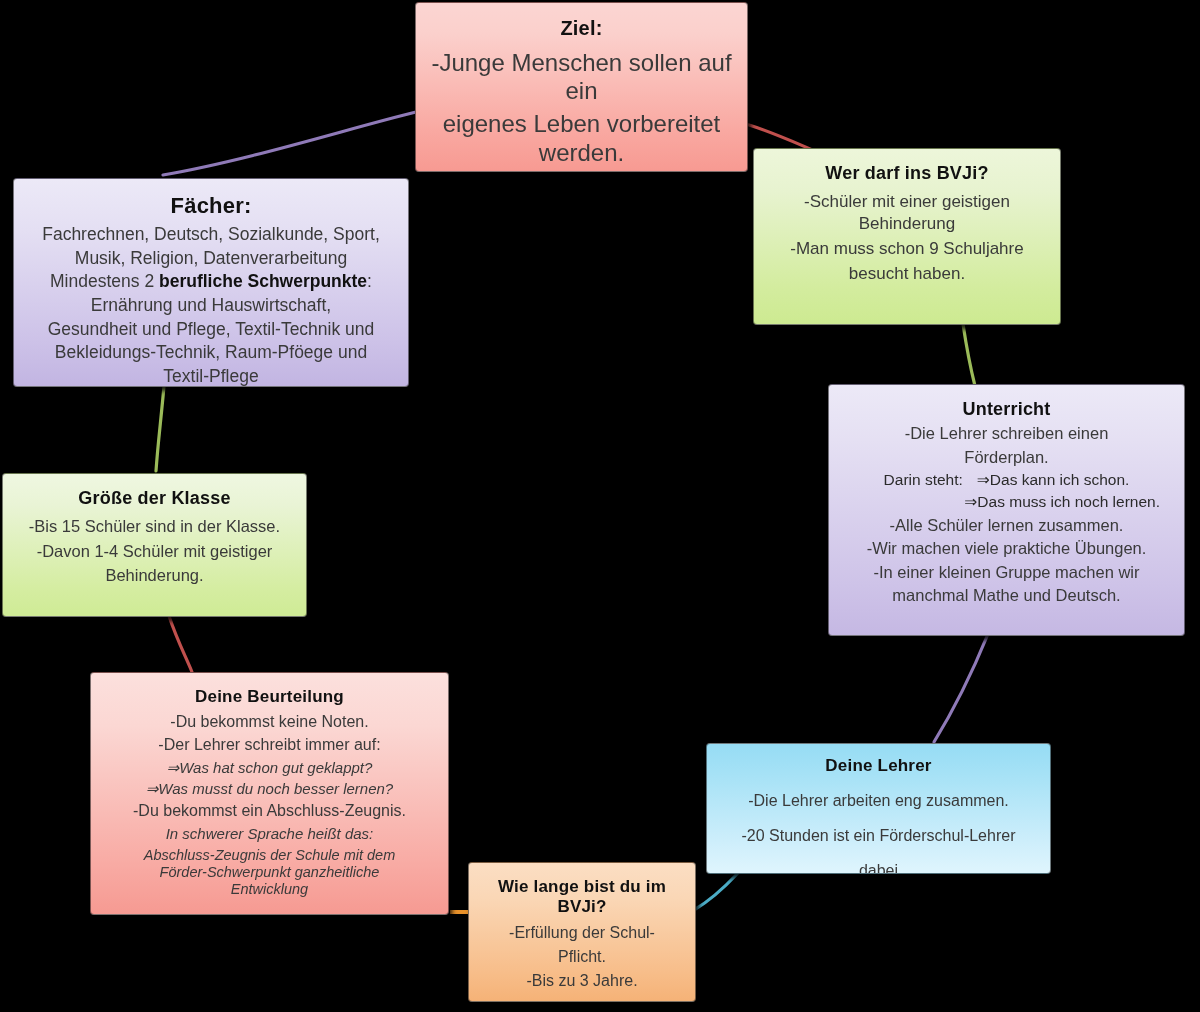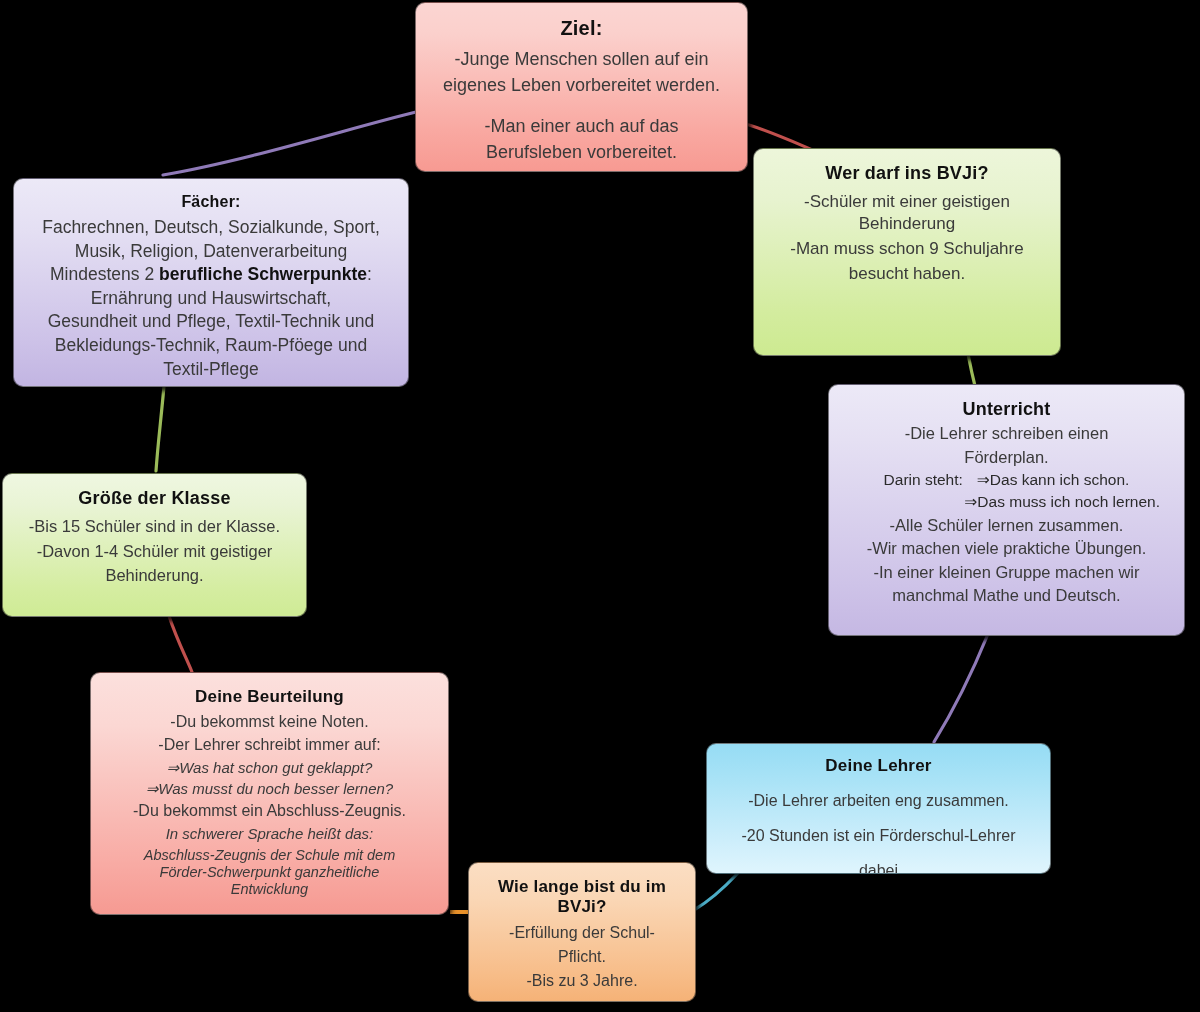--- a/index.html
+++ b/index.html
@@ -18,21 +18,21 @@
   svg#connectors {
     position: absolute;
     left: 0; top: 0;
     width: 1200px;
     height: 1012px;
     pointer-events: none;
   }
   .node {
     position: absolute;
     box-sizing: border-box;
-    border-radius: 10px;
+    border-radius: 4px;
     border: 1px solid rgba(20,20,20,0.55);
     box-shadow: 3px 4px 5px rgba(0,0,0,0.85);
     padding: 8px 12px 10px 12px;
     color: #2b2b2b;
     text-align: center;
     line-height: 1.18;
     overflow: hidden;
   }
   .node .title {
     font-weight: bold;
@@ -71,32 +71,32 @@
   .n-lehrer {
     background: linear-gradient(to bottom, #96dcf4 0%, #a7e2f6 25%, #cdeefb 75%, #dff5fd 100%);
   }
   .n-wielange {
     background: linear-gradient(to bottom, #fbdec3 0%, #fad7b6 25%, #f7bd89 80%, #f5b277 100%);
   }
 
   
   #node-ziel        { left: 415px; top: 2px;   width: 333px; height: 170px; }
   #node-faecher     { left: 13px;  top: 178px; width: 396px; height: 209px; }
-  #node-wer         { left: 753px; top: 148px; width: 308px; height: 208px; }
+  #node-wer         { left: 753px; top: 148px; width: 308px; height: 177px; }
   #node-unterricht  { left: 828px; top: 384px; width: 357px; height: 252px; padding-left: 12px; }
   #node-groesse     { left: 2px;   top: 473px; width: 305px; height: 144px; }
   #node-beurteilung { left: 90px;  top: 672px; width: 359px; height: 243px; }
   #node-lehrer      { left: 706px; top: 743px; width: 345px; height: 131px; }
   #node-wielange    { left: 468px; top: 862px; width: 228px; height: 140px; }
 
   
   #node-ziel .title { font-size: 20px; }
-  #node-ziel .line  { font-size: 18px; }
-
-  #node-faecher .title { font-size: 16px; margin-bottom: 5px; }
+  #node-ziel .line  { font-size: 24px; }
+
+  #node-faecher .title { font-size: 22px; margin-bottom: 5px; }
   #node-faecher .line  { font-size: 17.5px; margin: 3px 0; }
 
   #node-wer .title { font-size: 18px; }
   #node-wer .line  { font-size: 17px; }
 
   #node-unterricht .title { font-size: 18px; margin-bottom: 4px; }
   #node-unterricht .line  { font-size: 16.5px; margin: 4px 0; }
   #node-unterricht .darin {
     display: flex; justify-content: center; align-items: baseline;
     gap: 14px; margin: 4px 0; font-size: 15.5px;

